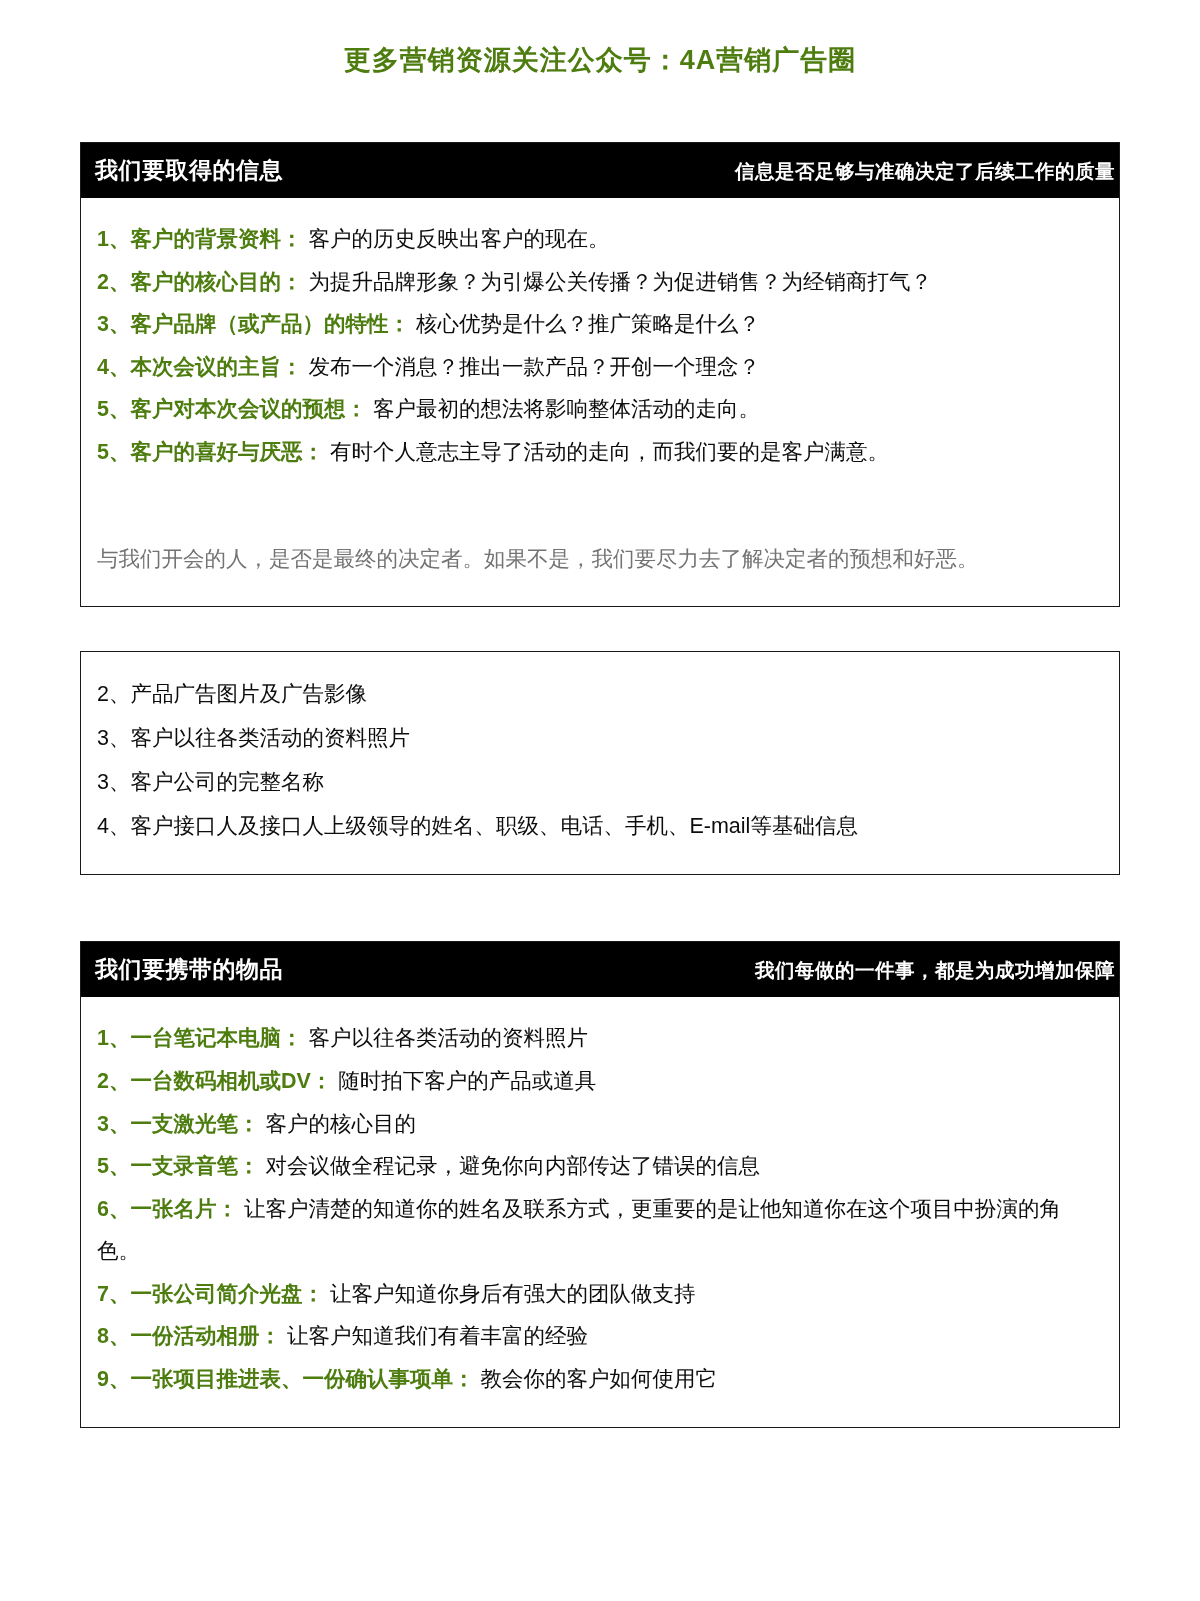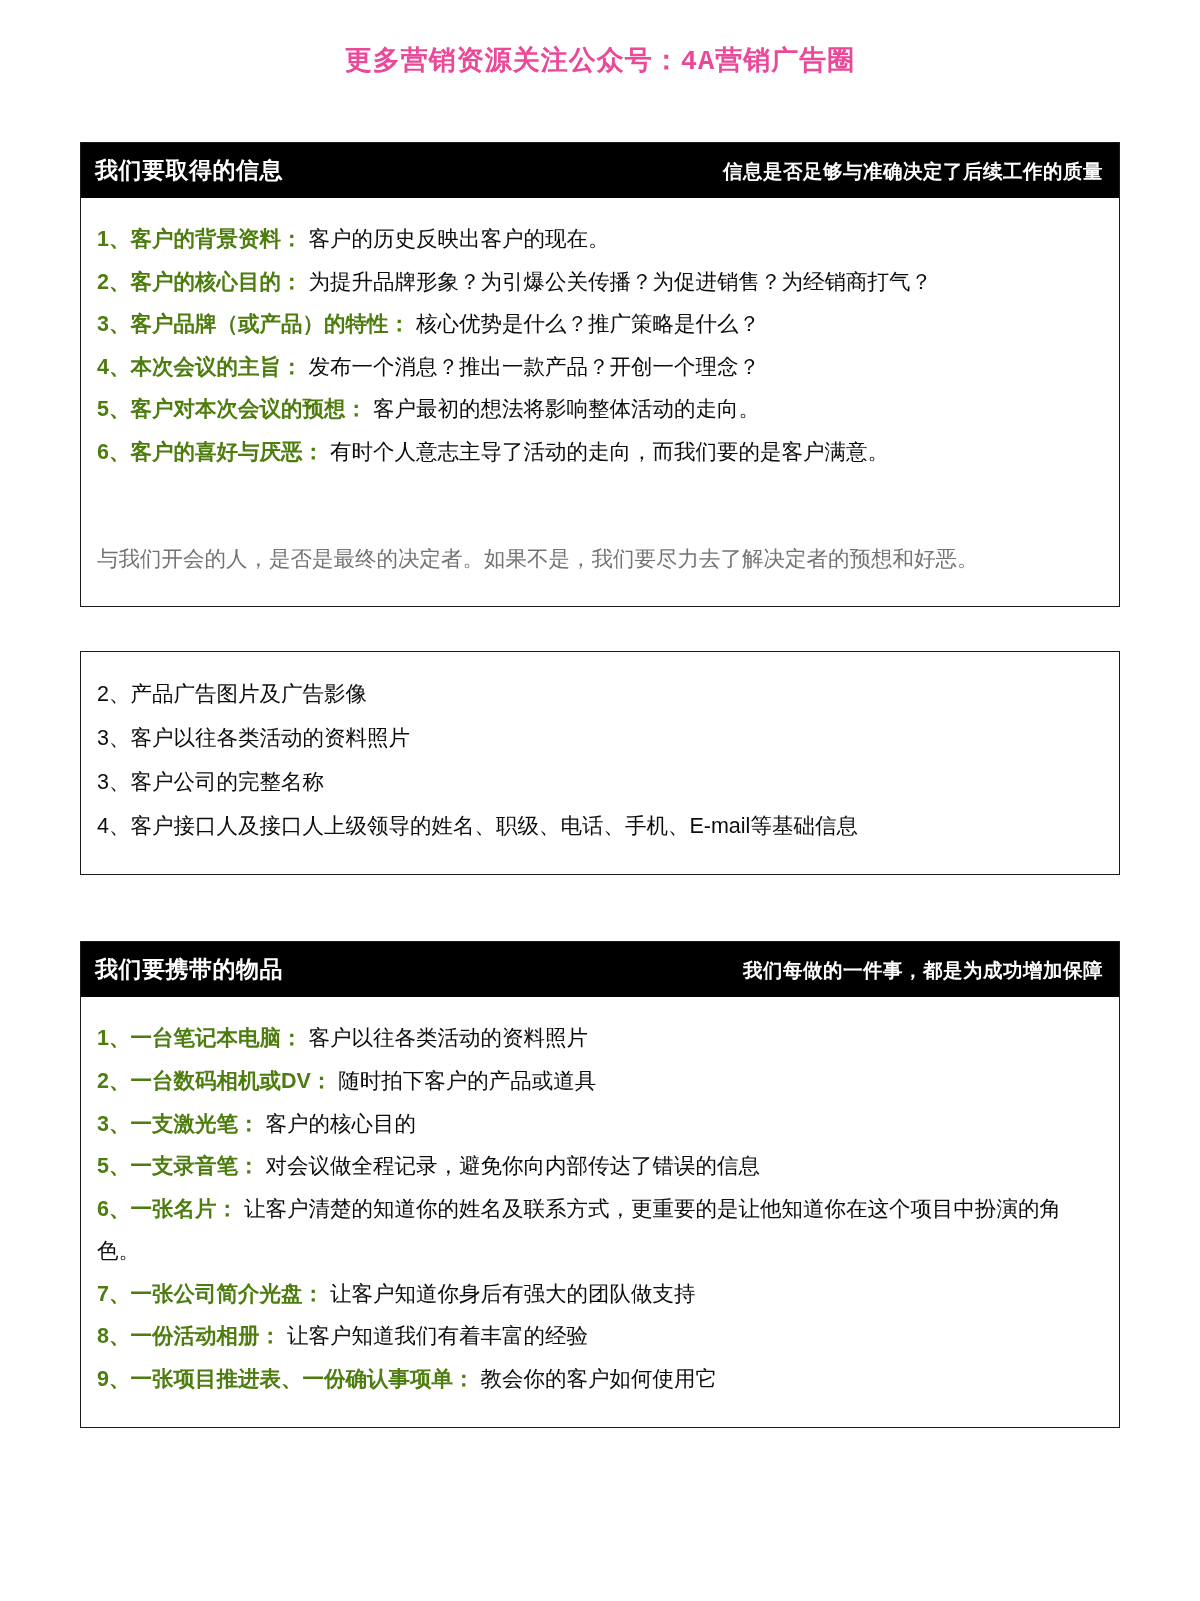--- a/index.html
+++ b/index.html
@@ -14,36 +14,35 @@
     margin: 0 auto;
     background: #ffffff;
     padding: 42px 80px 60px 80px;
   }
   .doc-title {
     text-align: center;
     font-size: 27px;
     font-weight: 700;
     letter-spacing: 1px;
     margin-bottom: 64px;
-    color: #ec4899;
-    font-family: Liberation Mono, monospace;
+    color: #4d7c0f;
   }
   .section {
     border: 1px solid #1a1a1a;
     margin-bottom: 44px;
     background: #ffffff;
   }
   .section.gap-large { margin-top: 66px; }
   .section-header {
     background: #000000;
     color: #ffffff;
     display: flex;
     justify-content: space-between;
     align-items: baseline;
-    padding: 12px 16px 12px 14px;
+    padding: 12px 4px 12px 14px;
   }
   .section-header .bar-title {
     font-size: 23px;
     font-weight: 700;
     letter-spacing: 0.5px;
   }
   .section-header .bar-subtitle {
     font-size: 19.5px;
     font-weight: 700;
     letter-spacing: 0.5px;
@@ -105,21 +104,21 @@
       </p>
       <p class="item">
         <span class="lbl">4、本次会议的主旨：</span>
         <span class="txt">发布一个消息？推出一款产品？开创一个理念？</span>
       </p>
       <p class="item">
         <span class="lbl">5、客户对本次会议的预想：</span>
         <span class="txt">客户最初的想法将影响整体活动的走向。</span>
       </p>
       <p class="item">
-        <span class="lbl">6、客户的喜好与厌恶：</span>
+        <span class="lbl">5、客户的喜好与厌恶：</span>
         <span class="txt">有时个人意志主导了活动的走向，而我们要的是客户满意。</span>
       </p>
       <p class="note">与我们开会的人，是否是最终的决定者。如果不是，我们要尽力去了解决定者的预想和好恶。</p>
     </div>
   </section>
 
   <section class="section">
     <div class="section-body">
       <p class="plain-item">2、产品广告图片及广告影像</p>
       <p class="plain-item">3、客户以往各类活动的资料照片</p>

